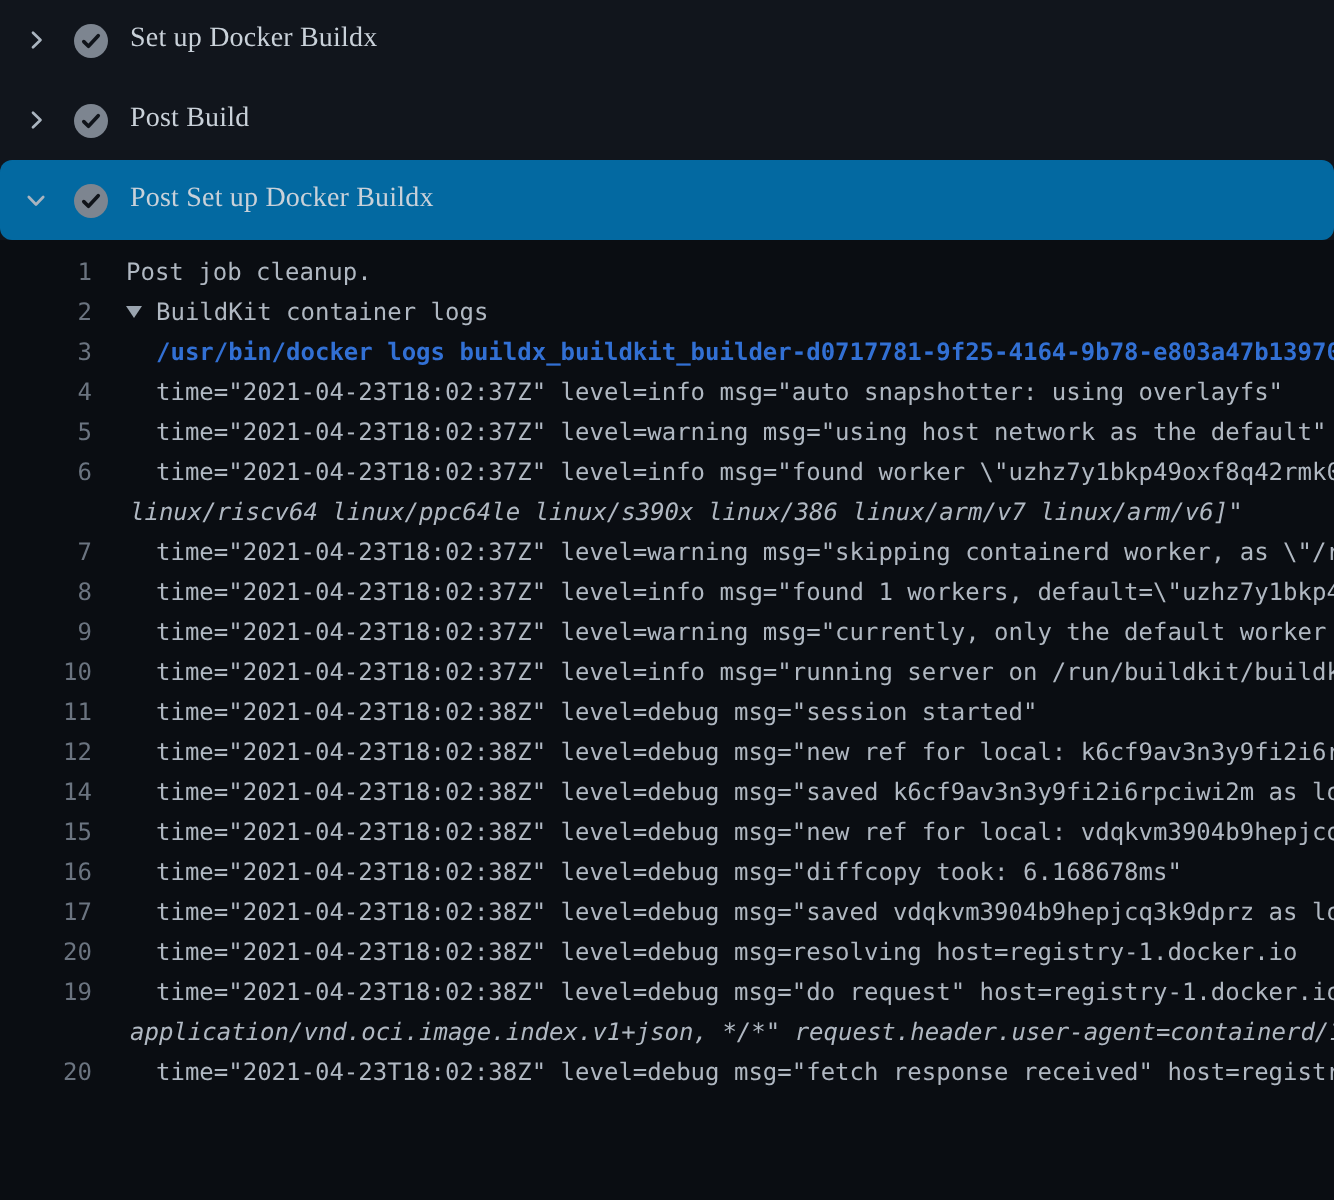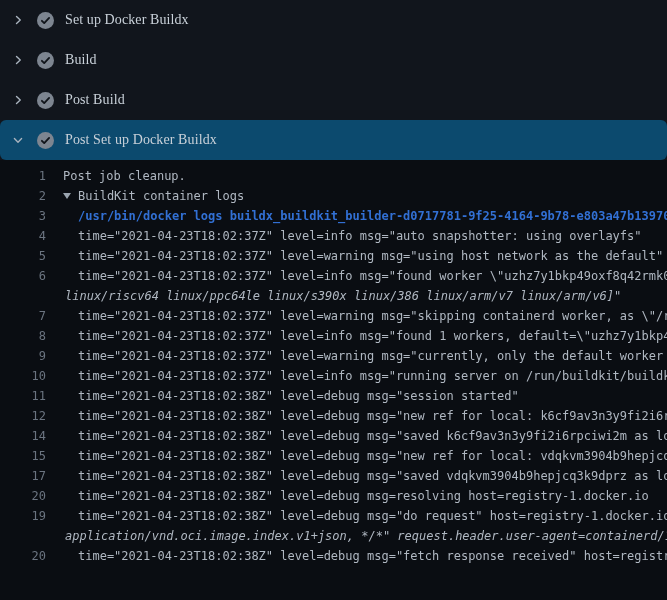--- a/index.html
+++ b/index.html
@@ -23,21 +23,21 @@
   .step-row {
     height: 40px;
     display: flex;
     align-items: center;
     cursor: pointer;
     box-sizing: border-box;
     padding-left: 12px;
     font-family: Liberation Serif, serif;
   }
   .step-row.expanded {
-    background: #0c4a6e;
+    background: #0369a1;
     border-radius: 6px;
   }
   .step-chevron {
     width: 12px;
     height: 12px;
     flex: none;
     display: flex;
     align-items: center;
     justify-content: center;
   }
@@ -123,34 +123,20 @@
           <svg width="12" height="12" viewBox="0 0 16 16">
             <path d="M6 3.2l5 4.8-5 4.8" stroke="#aab4bf" stroke-width="1.8" fill="none" stroke-linecap="round" stroke-linejoin="round"></path>
           </svg>
         </span>
         <span class="step-check">
           <svg width="17" height="17" viewBox="0 0 16 16">
             <circle cx="8" cy="8" r="8" fill="#7d8590"></circle>
             <path d="M4.6 8.3l2.2 2.2 4.6-5" stroke="#10141a" stroke-width="1.7" fill="none" stroke-linecap="round" stroke-linejoin="round"></path>
           </svg>
         </span>
-        <span class="step-label">Build</span>
-      </div>
-      <div class="step-row">
-        <span class="step-chevron">
-          <svg width="12" height="12" viewBox="0 0 16 16">
-            <path d="M6 3.2l5 4.8-5 4.8" stroke="#aab4bf" stroke-width="1.8" fill="none" stroke-linecap="round" stroke-linejoin="round"></path>
-          </svg>
-        </span>
-        <span class="step-check">
-          <svg width="17" height="17" viewBox="0 0 16 16">
-            <circle cx="8" cy="8" r="8" fill="#7d8590"></circle>
-            <path d="M4.6 8.3l2.2 2.2 4.6-5" stroke="#10141a" stroke-width="1.7" fill="none" stroke-linecap="round" stroke-linejoin="round"></path>
-          </svg>
-        </span>
         <span class="step-label">Post Build</span>
       </div>
       <div class="step-row expanded">
         <span class="step-chevron">
           <svg width="12" height="12" viewBox="0 0 16 16">
             <path d="M3.2 6l4.8 5 4.8-5" stroke="#aab4bf" stroke-width="1.8" fill="none" stroke-linecap="round" stroke-linejoin="round"></path>
           </svg>
         </span>
         <span class="step-check">
           <svg width="17" height="17" viewBox="0 0 16 16">
@@ -170,19 +156,20 @@
       <div class="log-row"><span class="log-num">6</span><span class="log-content ind-child">time="2021-04-23T18:02:37Z" level=info msg="found worker \"uzhz7y1bkp49oxf8q42rmk0xj</span></div>
       <div class="log-row"><span class="log-num"></span><span class="log-content ind-wrap">linux/riscv64 linux/ppc64le linux/s390x linux/386 linux/arm/v7 linux/arm/v6]"</span></div>
       <div class="log-row"><span class="log-num">7</span><span class="log-content ind-child">time="2021-04-23T18:02:37Z" level=warning msg="skipping containerd worker, as \"/run</span></div>
       <div class="log-row"><span class="log-num">8</span><span class="log-content ind-child">time="2021-04-23T18:02:37Z" level=info msg="found 1 workers, default=\"uzhz7y1bkp49o</span></div>
       <div class="log-row"><span class="log-num">9</span><span class="log-content ind-child">time="2021-04-23T18:02:37Z" level=warning msg="currently, only the default worker ca</span></div>
       <div class="log-row"><span class="log-num">10</span><span class="log-content ind-child">time="2021-04-23T18:02:37Z" level=info msg="running server on /run/buildkit/buildkit</span></div>
       <div class="log-row"><span class="log-num">11</span><span class="log-content ind-child">time="2021-04-23T18:02:38Z" level=debug msg="session started"</span></div>
       <div class="log-row"><span class="log-num">12</span><span class="log-content ind-child">time="2021-04-23T18:02:38Z" level=debug msg="new ref for local: k6cf9av3n3y9fi2i6rpc</span></div>
       <div class="log-row"><span class="log-num">14</span><span class="log-content ind-child">time="2021-04-23T18:02:38Z" level=debug msg="saved k6cf9av3n3y9fi2i6rpciwi2m as loca</span></div>
       <div class="log-row"><span class="log-num">15</span><span class="log-content ind-child">time="2021-04-23T18:02:38Z" level=debug msg="new ref for local: vdqkvm3904b9hepjcq3k</span></div>
+      <div class="log-row"><span class="log-num">16</span><span class="log-content ind-child">time="2021-04-23T18:02:38Z" level=debug msg="diffcopy took: 6.168678ms"</span></div>
       <div class="log-row"><span class="log-num">17</span><span class="log-content ind-child">time="2021-04-23T18:02:38Z" level=debug msg="saved vdqkvm3904b9hepjcq3k9dprz as loca</span></div>
       <div class="log-row"><span class="log-num">20</span><span class="log-content ind-child">time="2021-04-23T18:02:38Z" level=debug msg=resolving host=registry-1.docker.io</span></div>
       <div class="log-row"><span class="log-num">19</span><span class="log-content ind-child">time="2021-04-23T18:02:38Z" level=debug msg="do request" host=registry-1.docker.io r</span></div>
       <div class="log-row"><span class="log-num"></span><span class="log-content ind-wrap">application/vnd.oci.image.index.v1+json, */*" request.header.user-agent=containerd/1.4</span></div>
       <div class="log-row"><span class="log-num">20</span><span class="log-content ind-child">time="2021-04-23T18:02:38Z" level=debug msg="fetch response received" host=registry-</span></div>
     </div>
 </div>
 
 </body></html>

